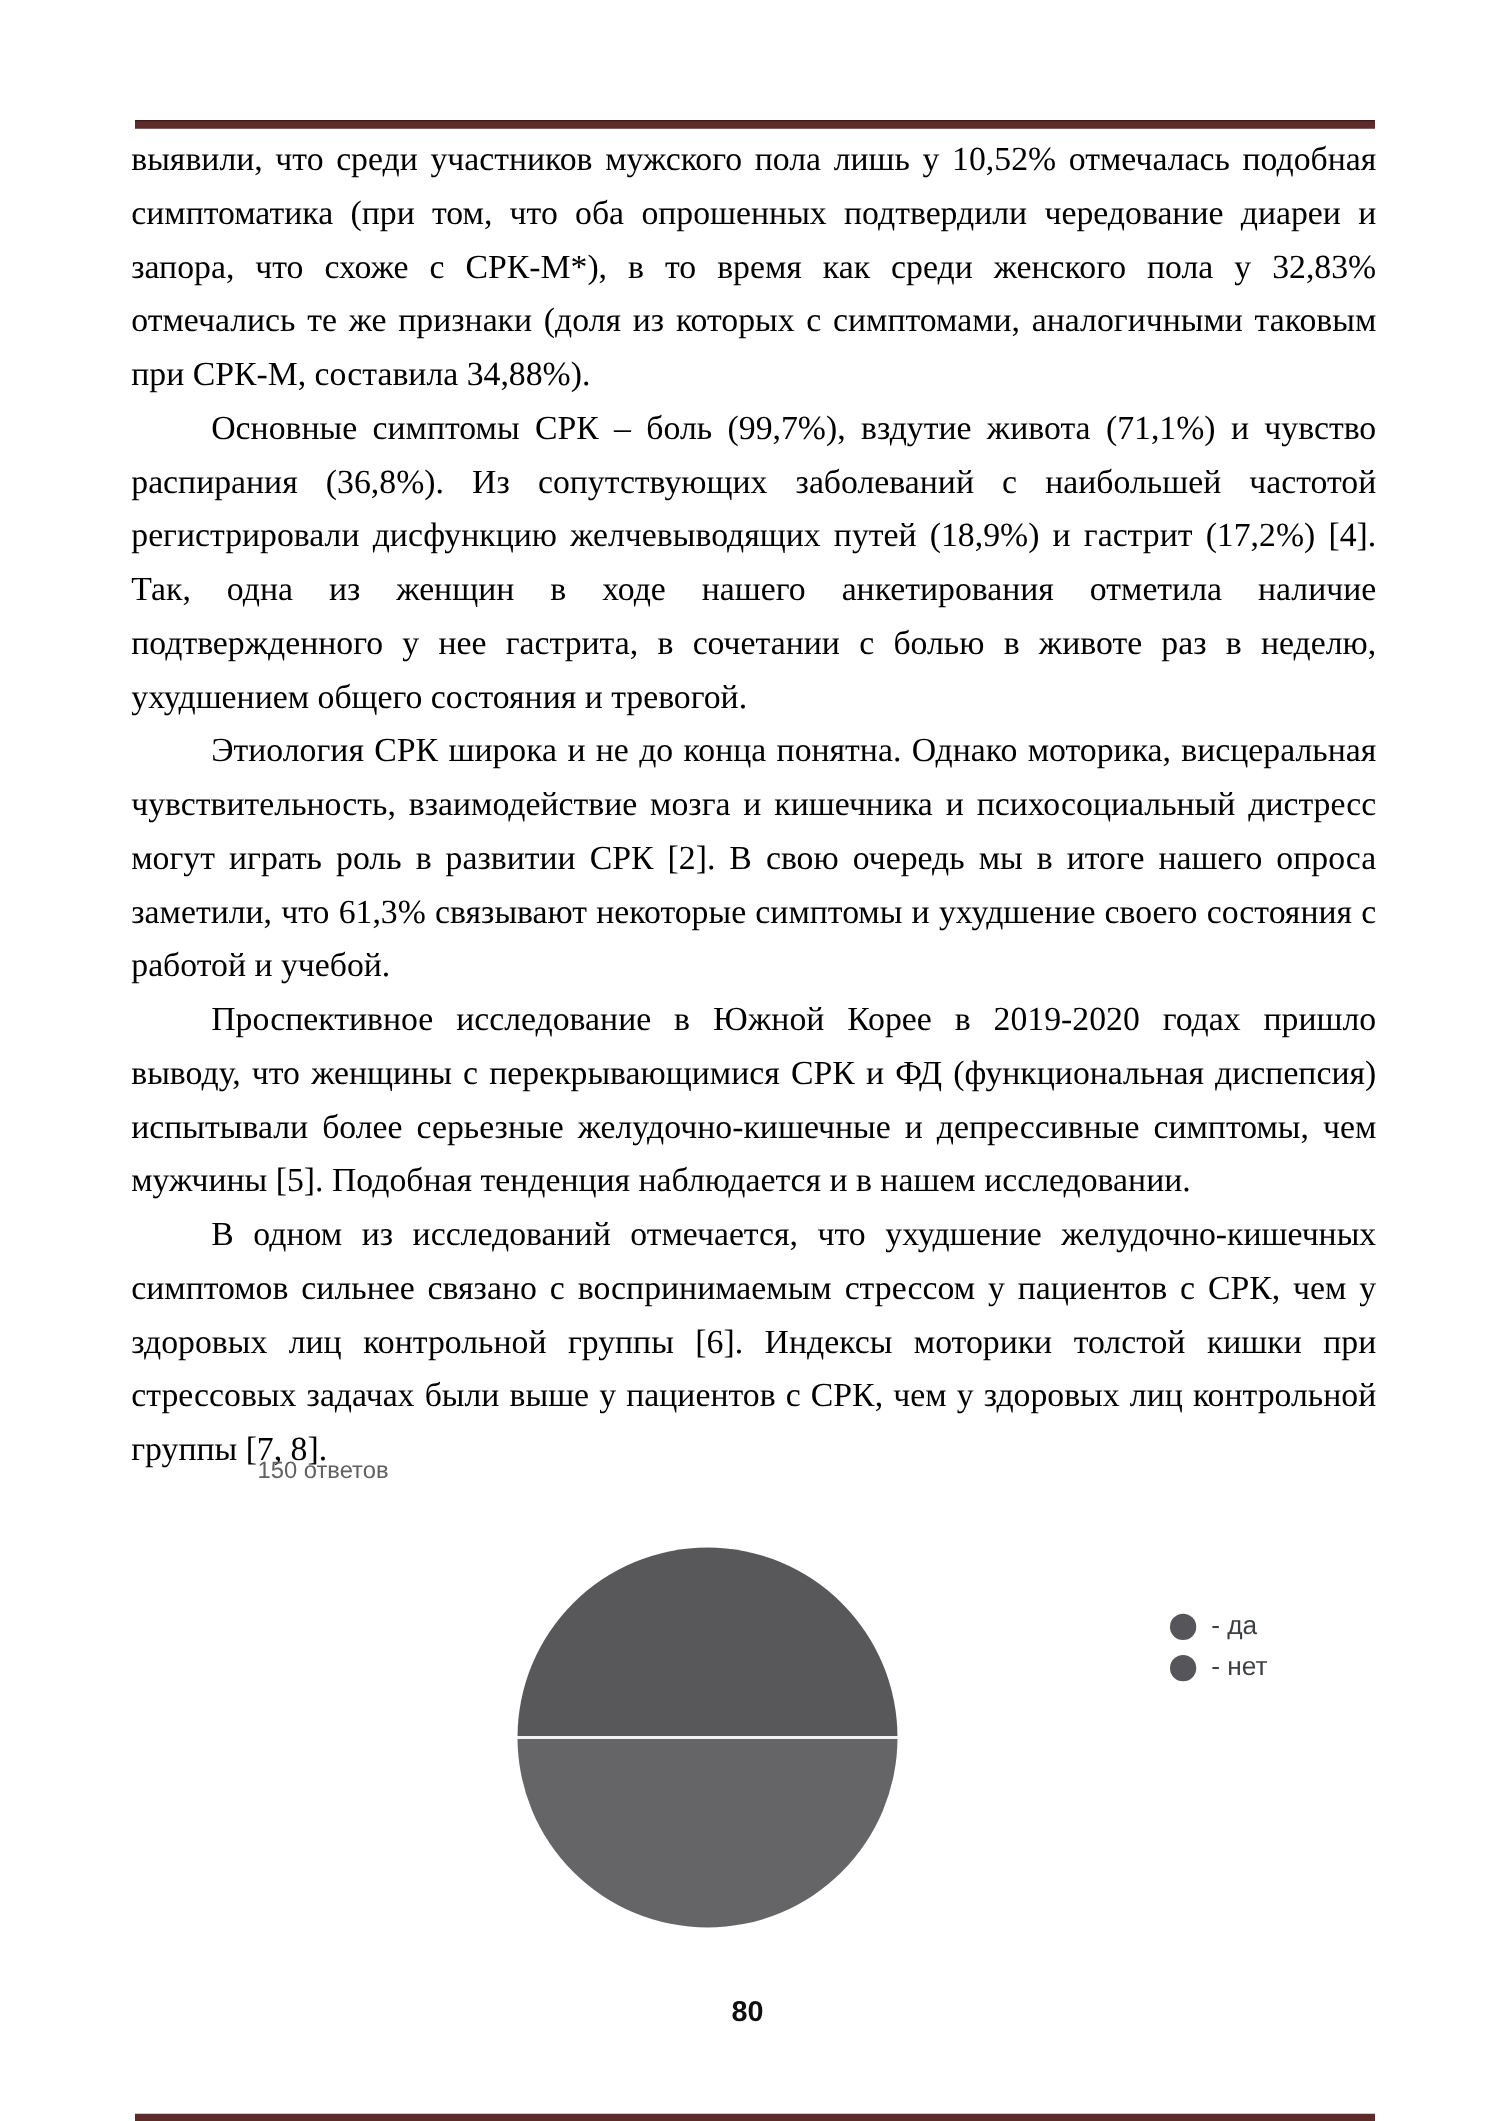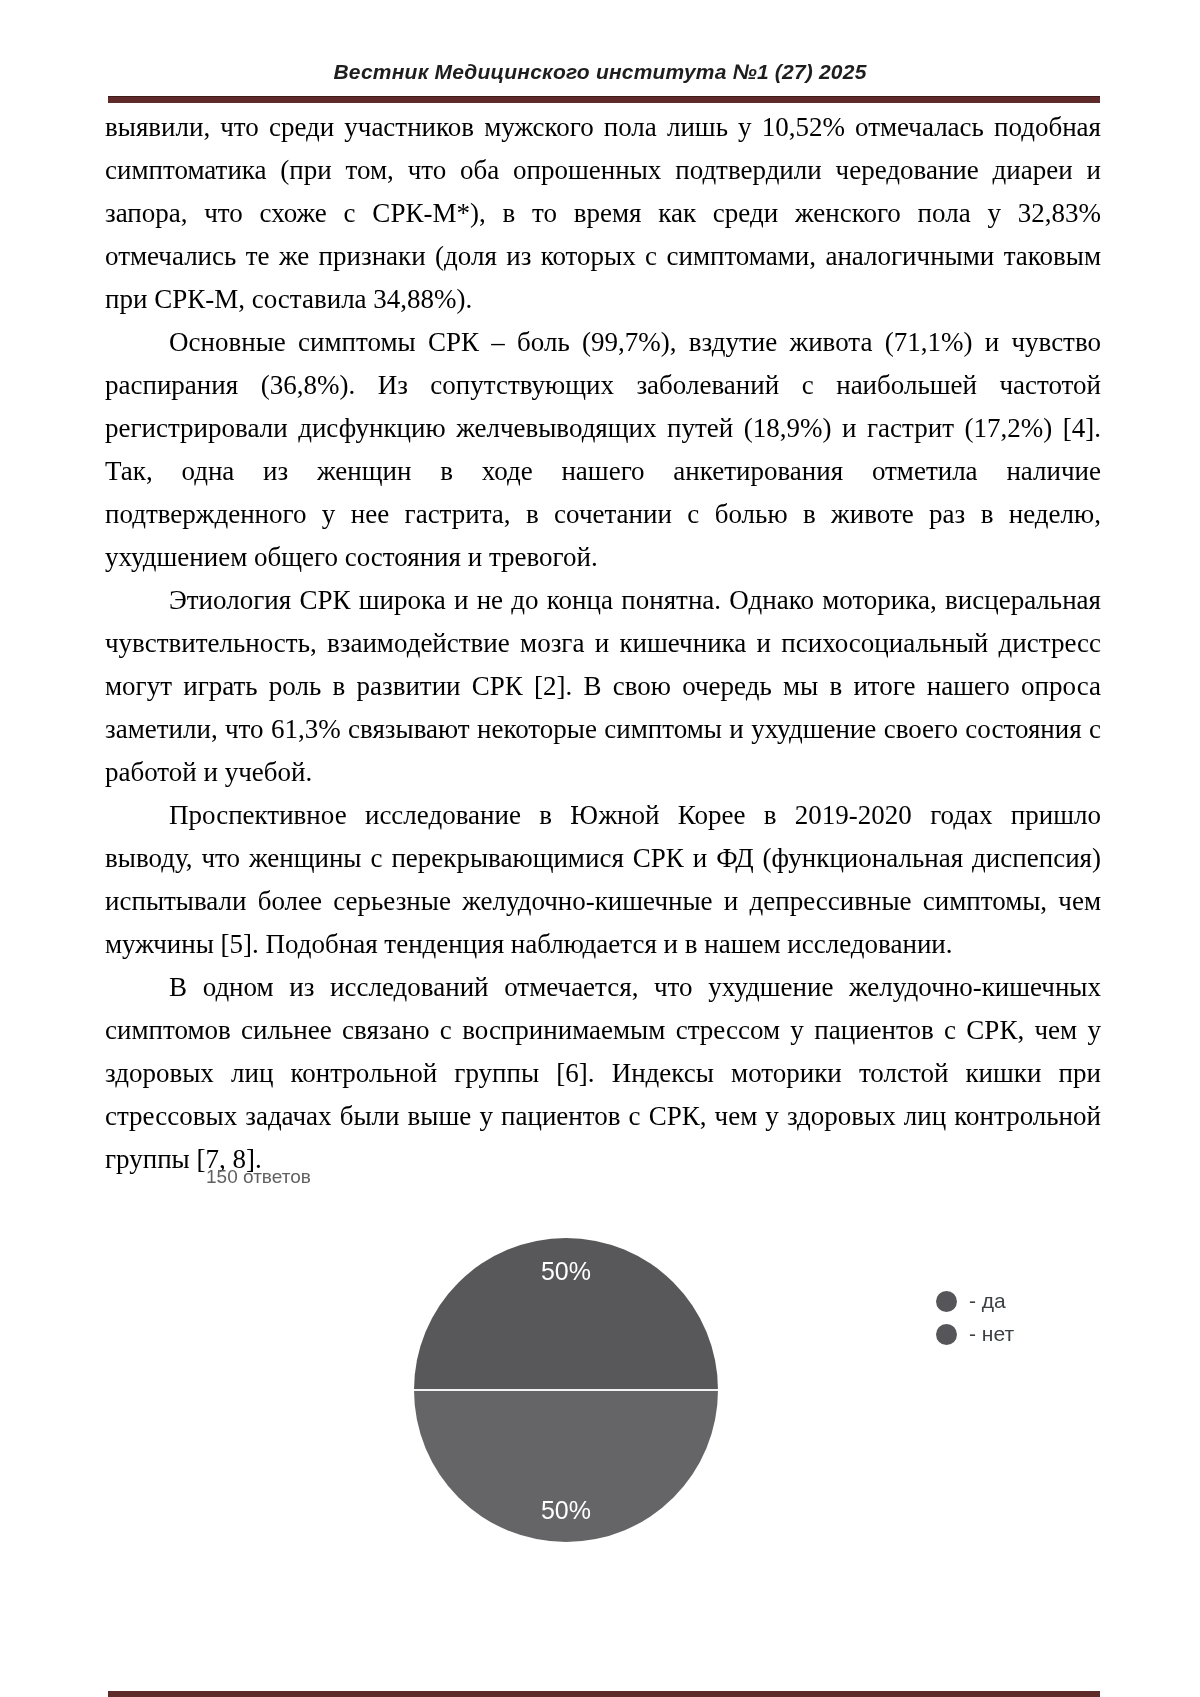--- a/index.html
+++ b/index.html
@@ -64,21 +64,20 @@
     width: 304px; height: 304px;
     border-radius: 50%;
     background: linear-gradient(to bottom,
       #58585a 0%, #58585a 49.6%,
       #f2f2f2 49.6%, #f2f2f2 50.4%,
       #656568 50.4%, #656568 100%);
   }
   .pie-label {
     position: absolute;
     width: 100%;
-    text-align: center;
     font-family: "Liberation Sans", sans-serif;
     font-size: 25px;
     color: #ffffff;
   }
   .pie-label.top { top: 19px; }
   .pie-label.bottom { top: 258px; }
   .legend {
     position: absolute;
     top: 1290px; left: 936px;
     font-family: "Liberation Sans", sans-serif;
@@ -114,21 +113,20 @@
     top: 1691px; left: 108px;
     width: 992px; height: 6px;
     background: #5e2a2a;
   }
 </style>
 </head>
 <body>
 
 <div class="page">
 
-  <div class="journal-header">Вестник Медицинского института №1 (27) 2025</div>
   <div class="header-rule"></div>
 
   <div class="body-text">
     <p class="no-indent">выявили, что среди участников мужского пола лишь у 10,52% отмечалась подобная симптоматика (при том, что оба опрошенных подтвердили чередование диареи и запора, что схоже с СРК-М*), в то время как среди женского пола у 32,83% отмечались те же признаки (доля из которых с симптомами, аналогичными таковым при СРК-М, составила 34,88%).</p>
     <p>Основные симптомы СРК – боль (99,7%), вздутие живота (71,1%) и чувство распирания (36,8%). Из сопутствующих заболеваний с наибольшей частотой регистрировали дисфункцию желчевыводящих путей (18,9%) и гастрит (17,2%) [4]. Так, одна из женщин в ходе нашего анкетирования отметила наличие подтвержденного у нее гастрита, в сочетании с болью в животе раз в неделю, ухудшением общего состояния и тревогой.</p>
     <p>Этиология СРК широка и не до конца понятна. Однако моторика, висцеральная чувствительность, взаимодействие мозга и кишечника и психосоциальный дистресс могут играть роль в развитии СРК [2]. В свою очередь мы в итоге нашего опроса заметили, что 61,3% связывают некоторые симптомы и ухудшение своего состояния с работой и учебой.</p>
     <p>Проспективное исследование в Южной Корее в 2019-2020 годах пришло выводу, что женщины с перекрывающимися СРК и ФД (функциональная диспепсия) испытывали более серьезные желудочно-кишечные и депрессивные симптомы, чем мужчины [5]. Подобная тенденция наблюдается и в нашем исследовании.</p>
     <p>В одном из исследований отмечается, что ухудшение желудочно-кишечных симптомов сильнее связано с воспринимаемым стрессом у пациентов с СРК, чем у здоровых лиц контрольной группы [6]. Индексы моторики толстой кишки при стрессовых задачах были выше у пациентов с СРК, чем у здоровых лиц контрольной группы [7, 8].</p>
   </div>
 
@@ -143,15 +141,16 @@
     <div class="legend-row">
       <span class="legend-dot"></span>
       <span>- да</span>
     </div>
     <div class="legend-row">
       <span class="legend-dot"></span>
       <span>- нет</span>
     </div>
   </div>
 
+  <div class="page-number">80</div>
   <div class="footer-rule"></div>
 
 </div>
 
 </body></html>

